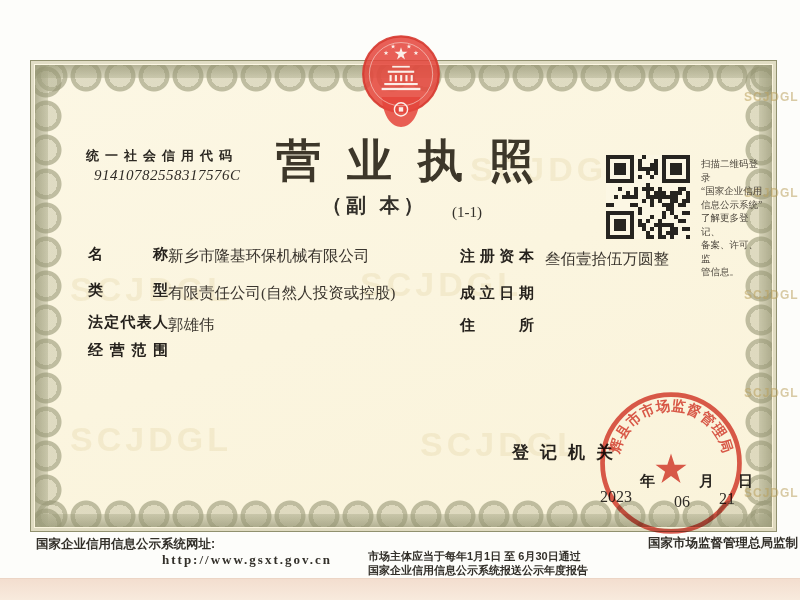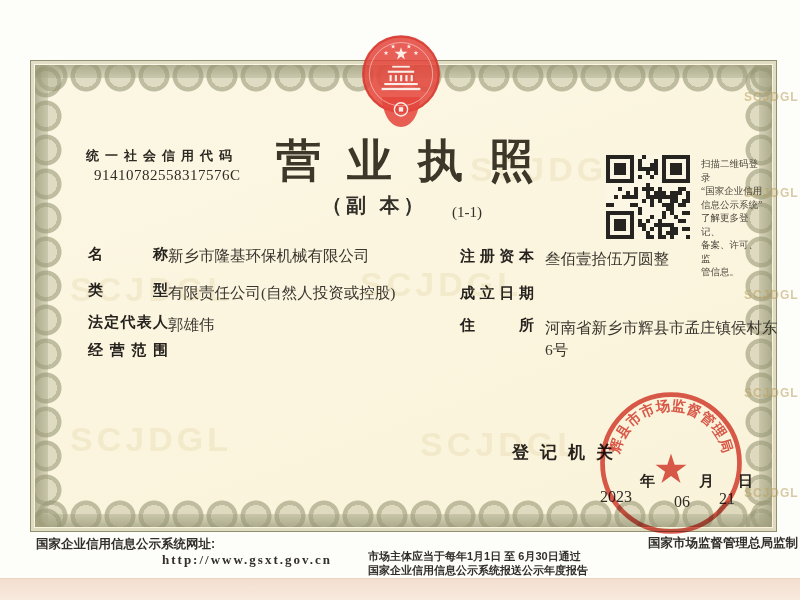--- a/index.html
+++ b/index.html
@@ -35,21 +35,21 @@
     background-size:38px 34px,13px 100%;background-repeat:repeat-y,no-repeat;
     background-position:0 0,25px 0;}
 
   
   .wm{position:absolute;font-weight:bold;color:rgba(198,168,92,.14);font-size:34px;letter-spacing:4px;pointer-events:none;}
   .wm-edge{position:absolute;font-weight:bold;color:rgba(186,160,92,.55);font-size:12px;letter-spacing:1px;pointer-events:none;}
 
   
   .emblem{position:absolute;left:357px;top:33px;width:88px;height:100px;z-index:3;}
   .credit-label{position:absolute;left:86px;top:147px;font-size:13px;font-weight:bold;letter-spacing:6px;color:#2c2822;}
-  .credit-code{position:absolute;left:94px;top:167px;font-size:15px;font-family:"Liberation Serif",serif;letter-spacing:.5px;color:#2f2b26;}
+  .credit-code{position:absolute;left:94px;top:167px;font-size:15px;font-family:"Liberation Serif",serif;letter-spacing:.5px;color:#2f2b26;font-style:italic;}
   .title{position:absolute;left:276px;top:131px;font-size:45px;font-weight:bold;letter-spacing:26px;color:#3d372a;white-space:nowrap;}
   .subtitle{position:absolute;left:322px;top:192px;font-size:20px;font-weight:bold;color:#33302a;letter-spacing:4px;}
   .page-no{position:absolute;left:452px;top:204px;font-size:15px;font-family:"Liberation Serif",serif;color:#33302a;}
 
   .qr{position:absolute;left:606px;top:155px;width:84px;height:84px;}
   .qr-note{position:absolute;left:701px;top:158px;width:64px;font-size:9.5px;line-height:13.5px;color:#4b453c;white-space:pre-line;font-family:"Liberation Serif",serif;}
 
   
   .flabel{position:absolute;font-size:15px;font-weight:bold;color:#26221d;width:80px;text-align:justify;text-align-last:justify;}
   .fvalue{position:absolute;font-size:15.5px;color:#3a352e;font-family:"Liberation Serif",serif;white-space:pre-line;line-height:22px;}
@@ -267,22 +267,20 @@
   <div class="fvalue" style="left:168px;top:314px">郭雄伟</div>
 
   <div class="flabel" style="left:88px;top:341px">经营范围</div>
 
   <div class="flabel r" style="left:460px;top:247px">注册资本</div>
   <div class="fvalue" style="left:545px;top:248px">叁佰壹拾伍万圆整</div>
 
   <div class="flabel r" style="left:460px;top:284px">成立日期</div>
 
   <div class="flabel r" style="left:460px;top:316px">住所</div>
-  <div class="fvalue" style="left:545px;top:317px;width:242px">河南省新乡市辉县市孟庄镇侯村东
-6号</div>
 
   <div class="reg-label">登记机关</div>
 
   <svg class="seal" viewBox="0 0 300 300">
     <circle cx="150" cy="150" r="130" fill="none" stroke="#d8453a" stroke-width="9"></circle>
     <path id="sealArc" d="M 52.2,129.2 A 100,100 0 0 1 247.8,129.2" fill="none"></path>
     <text fill="#d8453a" font-size="27" font-weight="bold" letter-spacing="1">
       <textPath href="#sealArc" startOffset="50%" text-anchor="middle">辉县市市场监督管理局</textPath>
     </text>
     <use href="#star" x="-1" y="-1" width="2" height="2" transform="translate(150,163) scale(34)" fill="#d8453a"></use>

